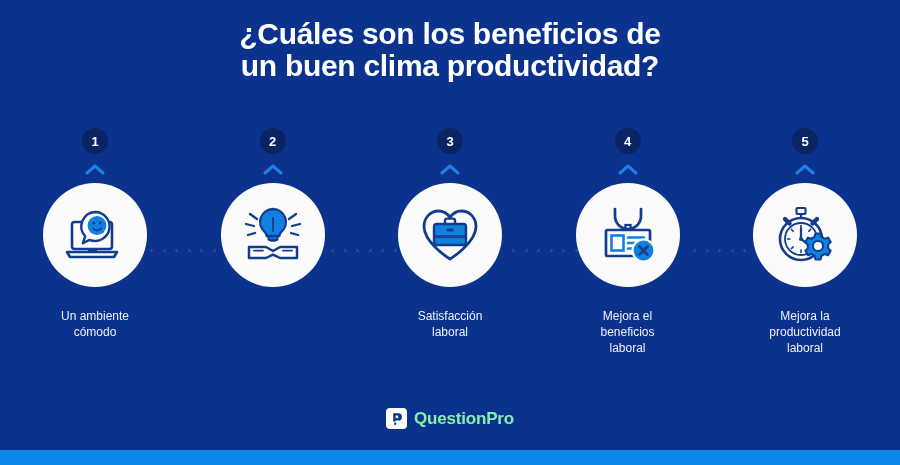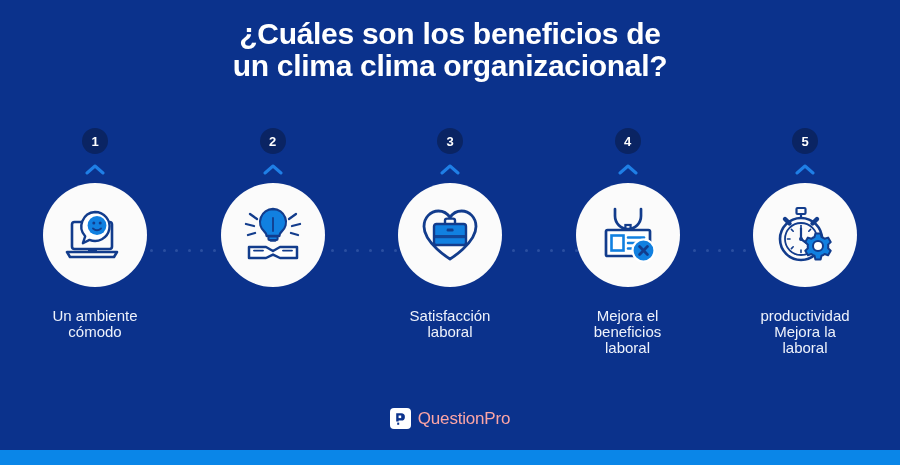--- a/index.html
+++ b/index.html
@@ -62,21 +62,21 @@
     background:#fbfbfb;
     display:flex;align-items:center;justify-content:center;
     position:relative;
     z-index:2;
   }
   .circle svg{display:block;}
 
   .caption{
     margin-top:21px;
     color:#eef2fb;
-    font-size:15px;
+    font-size:12px;
     line-height:16px;
     text-align:center;
     width:140px;
   }
 
   
   .dots{
     position:absolute;
     top:248px;
     height:4px;
@@ -94,35 +94,35 @@
   .footer{
     position:absolute;left:0;top:408px;width:900px;
     display:flex;align-items:center;justify-content:center;
     gap:7px;
   }
   .logo-mark{
     width:21px;height:21px;border-radius:4px;background:#ffffff;
     display:flex;align-items:center;justify-content:center;
   }
   .logo-text{
-    color:#fca5a5;font-size:17px;font-weight:normal;letter-spacing:-0.2px;
+    color:#86efac;font-size:17px;font-weight:bold;letter-spacing:-0.2px;
   }
   .bottom-band{
     position:absolute;left:0;top:450px;width:900px;height:15px;
     background:#0a86e8;
   }
 </style>
 </head>
 <body>
 
 <div class="stage">
 
   <div class="title-wrap">
     <div class="title-line">¿Cuáles son los beneficios de</div>
-    <div class="title-line">un clima clima organizacional?</div>
+    <div class="title-line">un buen clima productividad?</div>
   </div>
 
   <div class="dots" style="left:150px;width:66px;">
     <span class="dot"></span>
     <span class="dot"></span>
     <span class="dot"></span>
     <span class="dot"></span>
     <span class="dot"></span>
     <span class="dot"></span>
   </div>
@@ -298,22 +298,22 @@
           <path d="M26 33 L35.5 40" stroke="#123c8c" stroke-width="2.2" stroke-linecap="round"></path>
           <circle cx="26" cy="33" r="2" fill="#123c8c"></circle>
 
           <g transform="translate(43,41)">
             <path d="M-2.6,-13.6 h5.2 l0.9,3.6 a10.2,10.2 0 0 1 3.1,1.8 l3.5,-1.2 l2.6,4.5 l-2.6,2.5 a10.2,10.2 0 0 1 0,3.6 l2.6,2.5 l-2.6,4.5 l-3.5,-1.2 a10.2,10.2 0 0 1 -3.1,1.8 l-0.9,3.6 h-5.2 l-0.9,-3.6 a10.2,10.2 0 0 1 -3.1,-1.8 l-3.5,1.2 l-2.6,-4.5 l2.6,-2.5 a10.2,10.2 0 0 1 0,-3.6 l-2.6,-2.5 l2.6,-4.5 l3.5,1.2 a10.2,10.2 0 0 1 3.1,-1.8 Z" fill="#1180e0" stroke="#123c8c" stroke-width="2" stroke-linejoin="round"></path>
             <circle cx="0" cy="-1" r="5" fill="#ffffff" stroke="#123c8c" stroke-width="2"></circle>
           </g>
         </svg>
       </div>
       <div class="caption">
+        <div>Mejora la</div>
         <div>productividad</div>
-        <div>Mejora la</div>
         <div>laboral</div>
       </div>
     </div>
 
   </div>
 
   <div class="footer">
     <div class="logo-mark">
       <svg width="14" height="14" viewBox="0 0 14 14">
         <path d="M3.2 1.3 h5.1 a3.6 3.6 0 0 1 0 7.2 H5.6 v1.1 H3.2 Z" fill="#0b328c"></path>

